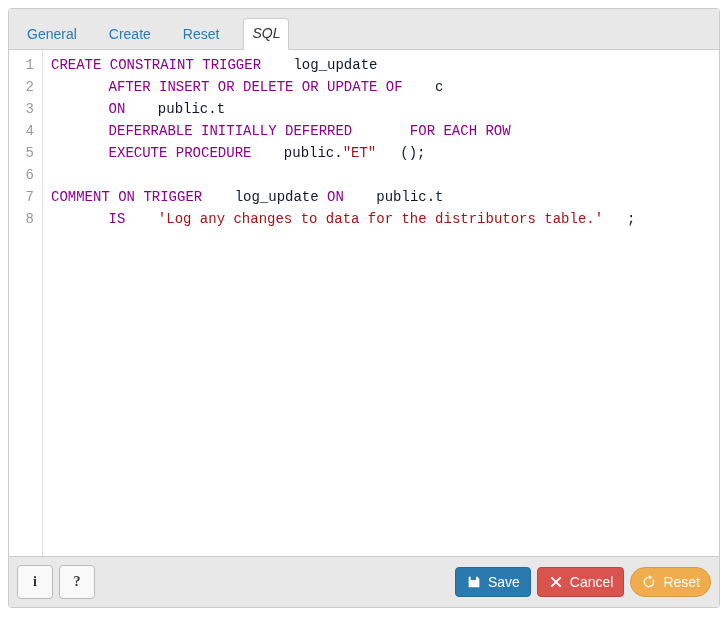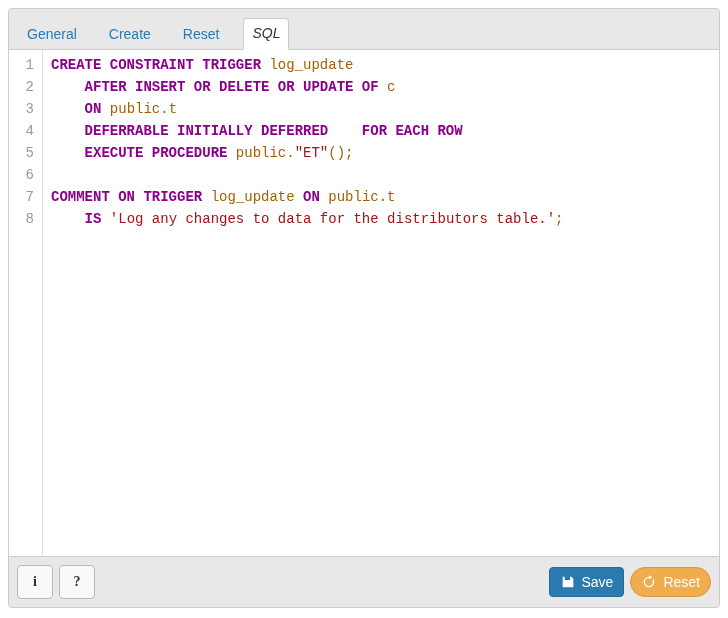--- a/index.html
+++ b/index.html
@@ -88,22 +88,22 @@
     border-right: 1px solid #e0e0e0;
     user-select: none;
     min-width: 34px;
   }
   .code {
     padding: 4px 8px;
     white-space: pre;
     flex: 1;
     color: #333;
   }
-  .kw  { color: #8b008b; font-weight: 700; }
-  .id  { color: #a16207; }
+  .kw  { color: #8b008b; font-weight: 400; }
+  .id  { color: #0f172a; padding-left: 24px; }
   .str { color: #a31515; }
   .footer {
     background: #e8e8e8;
     border-top: 1px solid #ccc;
     padding: 8px;
     display: flex;
     align-items: center;
     gap: 6px;
   }
   .footer .spacer { flex: 1; }
@@ -155,20 +155,26 @@
   <div class="footer">
     <button class="btn small">i</button>
     <button class="btn small">?</button>
     <span class="spacer"></span>
     <button class="btn save">
       <svg viewBox="0 0 24 24">
           <path fill="#fff" d="M4 4h13l3 3v13H4zM7 4v5h8V4zM7 13h10v7H7z"></path>
         </svg>
       <span>Save</span>
     </button>
+    <button class="btn cancel">
+      <svg viewBox="0 0 24 24">
+          <path stroke="#fff" stroke-width="3" d="M5 5l14 14M19 5L5 19"></path>
+        </svg>
+      <span>Cancel</span>
+    </button>
     <button class="btn reset">
       <svg viewBox="0 0 24 24">
           <path fill="#fff" d="M12 4a8 8 0 1 0 7 4l-2 1a6 6 0 1 1-5-3V4z"></path>
           <path fill="#fff" d="M12 2l5 3-5 3z"></path>
         </svg>
       <span>Reset</span>
     </button>
   </div>
 
 </div>

